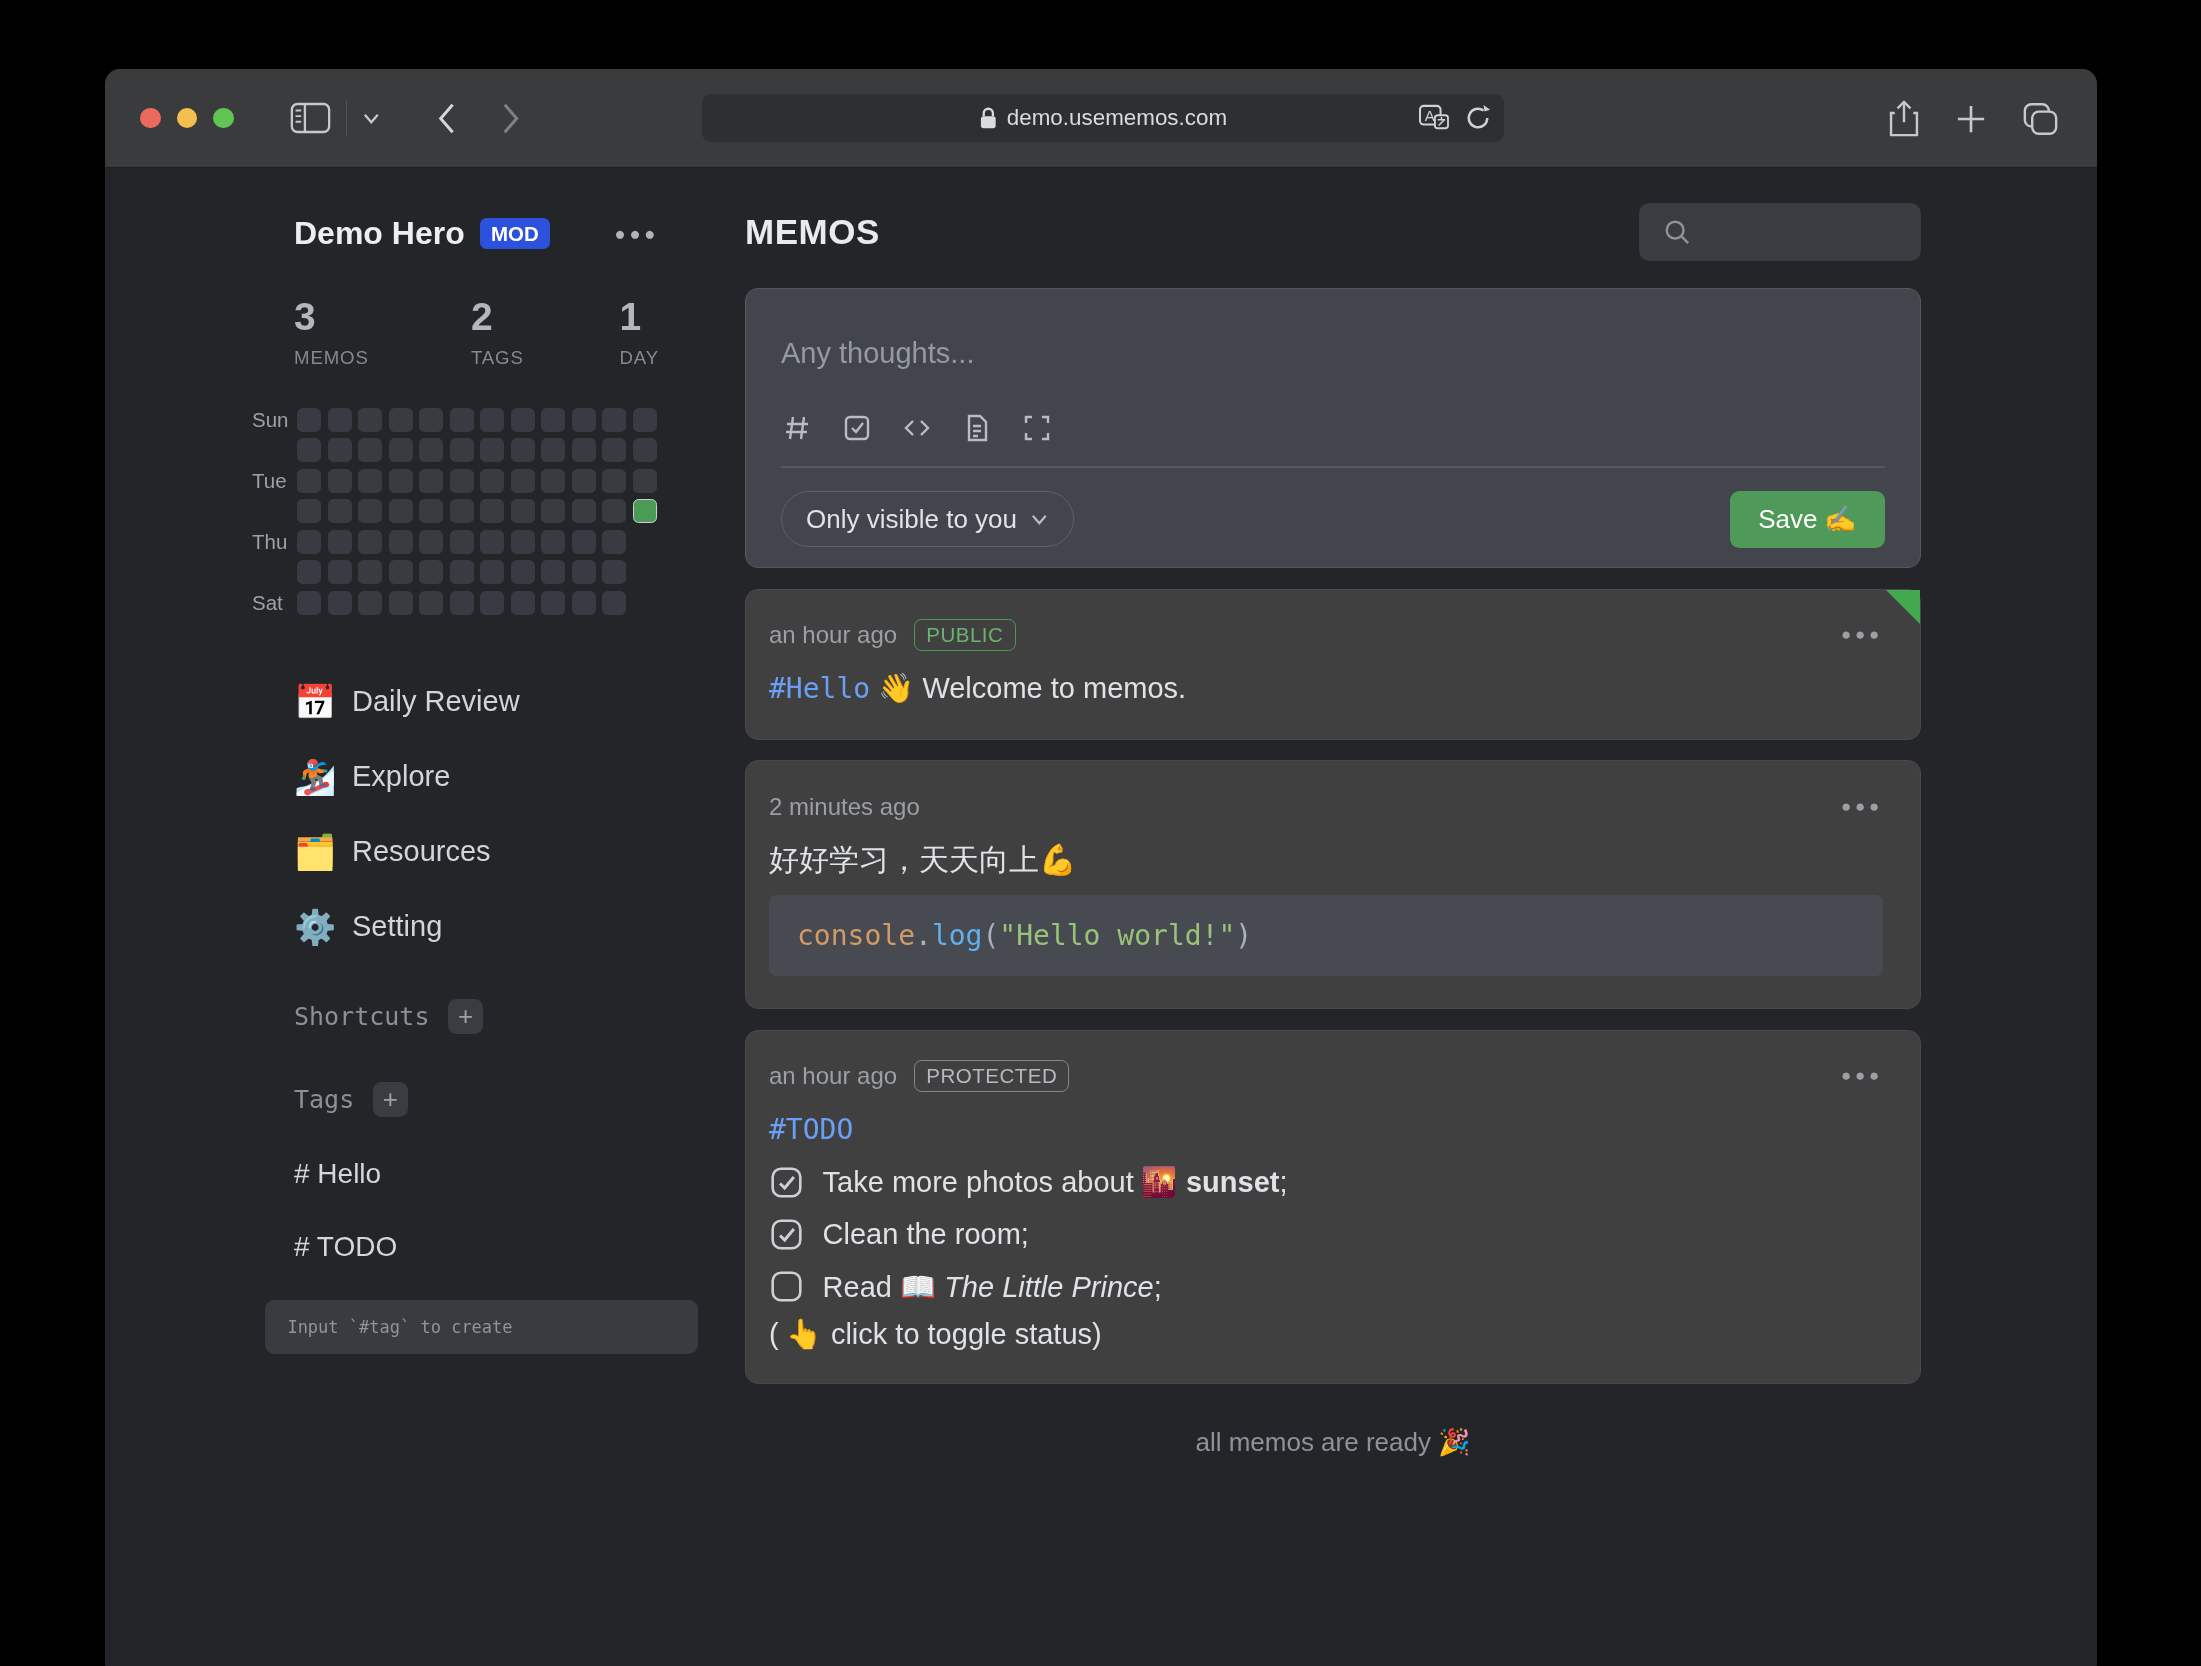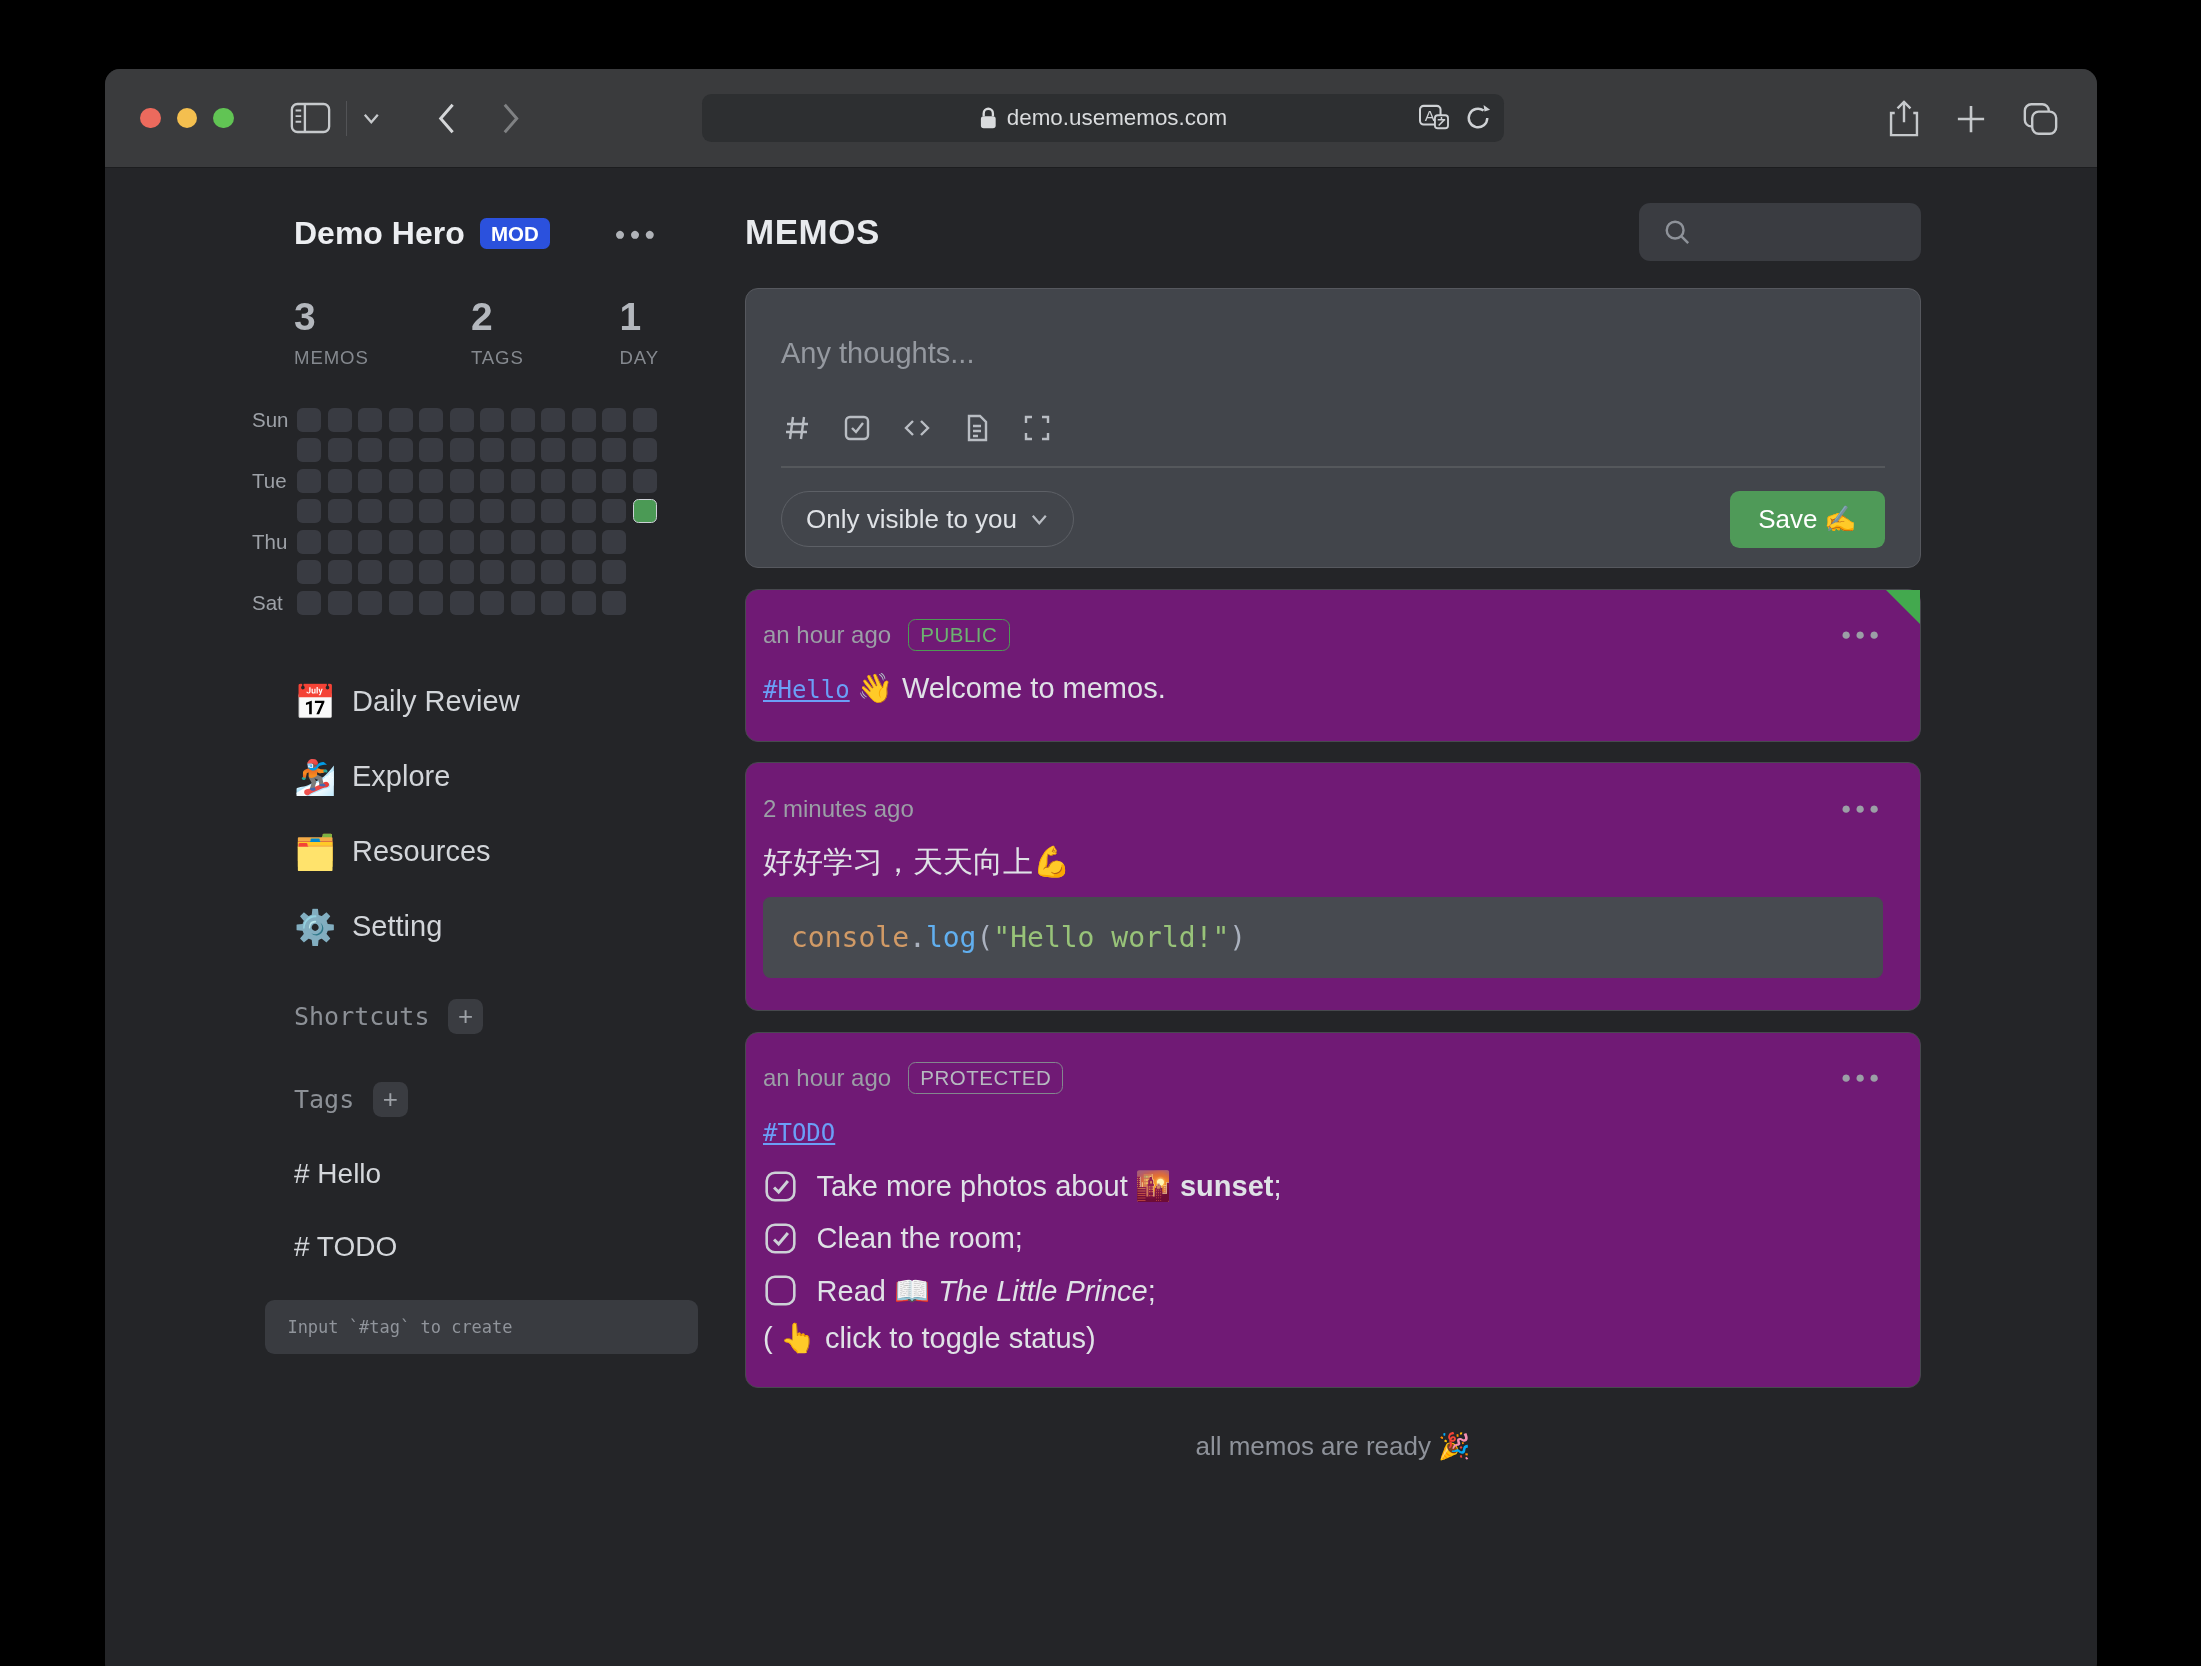--- a/index.html
+++ b/index.html
@@ -69,30 +69,30 @@
   .editor { margin-top:26px; height:280px; background:#42454b; border:0.9px solid #56585e; border-radius:13px; padding:0 35px; }
   .editor-placeholder { margin-top:47px; color:#9599a0; font-size:29px; line-height:34px; }
   .editor-toolbar { margin-top:42px; display:flex; gap:28px; color:#b9bdc3; }
   .editor-divider { margin-top:22.4px; height:1.9px; background:#55585c; }
   .editor-bottom { margin-top:22.4px; display:flex; align-items:center; justify-content:space-between; }
   .visibility-pill { display:flex; align-items:center; border:1.9px solid #5d6066; border-radius:931px;
                      padding:11.2px 24px; color:#dfe2e6; font-size:26px; cursor:pointer; }
   .save-btn { border:none; border-radius:9.3px; padding:13px 28px; color:#fff; font-size:26px; cursor:pointer;
               font-family:"Liberation Sans", sans-serif; }
 
-  .memo-card { margin-top:20.5px; background:#701a75; border:0.9px solid #47494e; border-radius:13px;
-               padding:28px 37px 32px 17px; position:relative; }
+  .memo-card { margin-top:20.5px; background:#404040; border:0.9px solid #47494e; border-radius:13px;
+               padding:28px 37px 32px 23px; position:relative; }
   .memo-head { display:flex; align-items:center; height:35px; }
   .memo-time { color:#9b9fa6; font-size:24px; }
   .badge { font-size:20.5px; border-radius:7.5px; padding:2.8px 11.2px; margin-left:17px; letter-spacing:0.5px; }
   .badge.public { color:#6cb370; border:1.9px solid #4e9a54; }
   .badge.protected { color:#b6bac0; border:1.9px solid #83878e; }
   .memo-ellipsis { margin-left:auto; color:#9b9fa6; font-size:17px; letter-spacing:3.7px; cursor:pointer; }
   .memo-line { margin-top:17px; color:#dfe2e6; font-size:29px; line-height:37px; }
-  .memo-tag { color:#6b9ff7; font-family:"DejaVu Sans Mono", monospace; font-size:24px;text-decoration:underline; }
+  .memo-tag { color:#6b9ff7; font-family:"DejaVu Sans Mono", monospace; font-size:28px; }
   .pin-fold { position:absolute; top:0; right:0; width:0; height:0;
               border-top:34px solid #43a94e; border-left:34px solid transparent; }
 
   .code-block { margin-top:17px; background:#474a50; border-radius:7.5px; padding:24px 28px;
                 font-family:"DejaVu Sans Mono", monospace; font-size:28px; }
 
   .todo-list { margin-top:13px; }
   .todo-row { display:flex; align-items:center; height:43px; margin-bottom:9.3px; }
   .todo-text { color:#dfe2e6; font-size:29px; margin-left:18.6px; }
   .todo-text b { font-weight:700; } .todo-text i { font-style:italic; }

